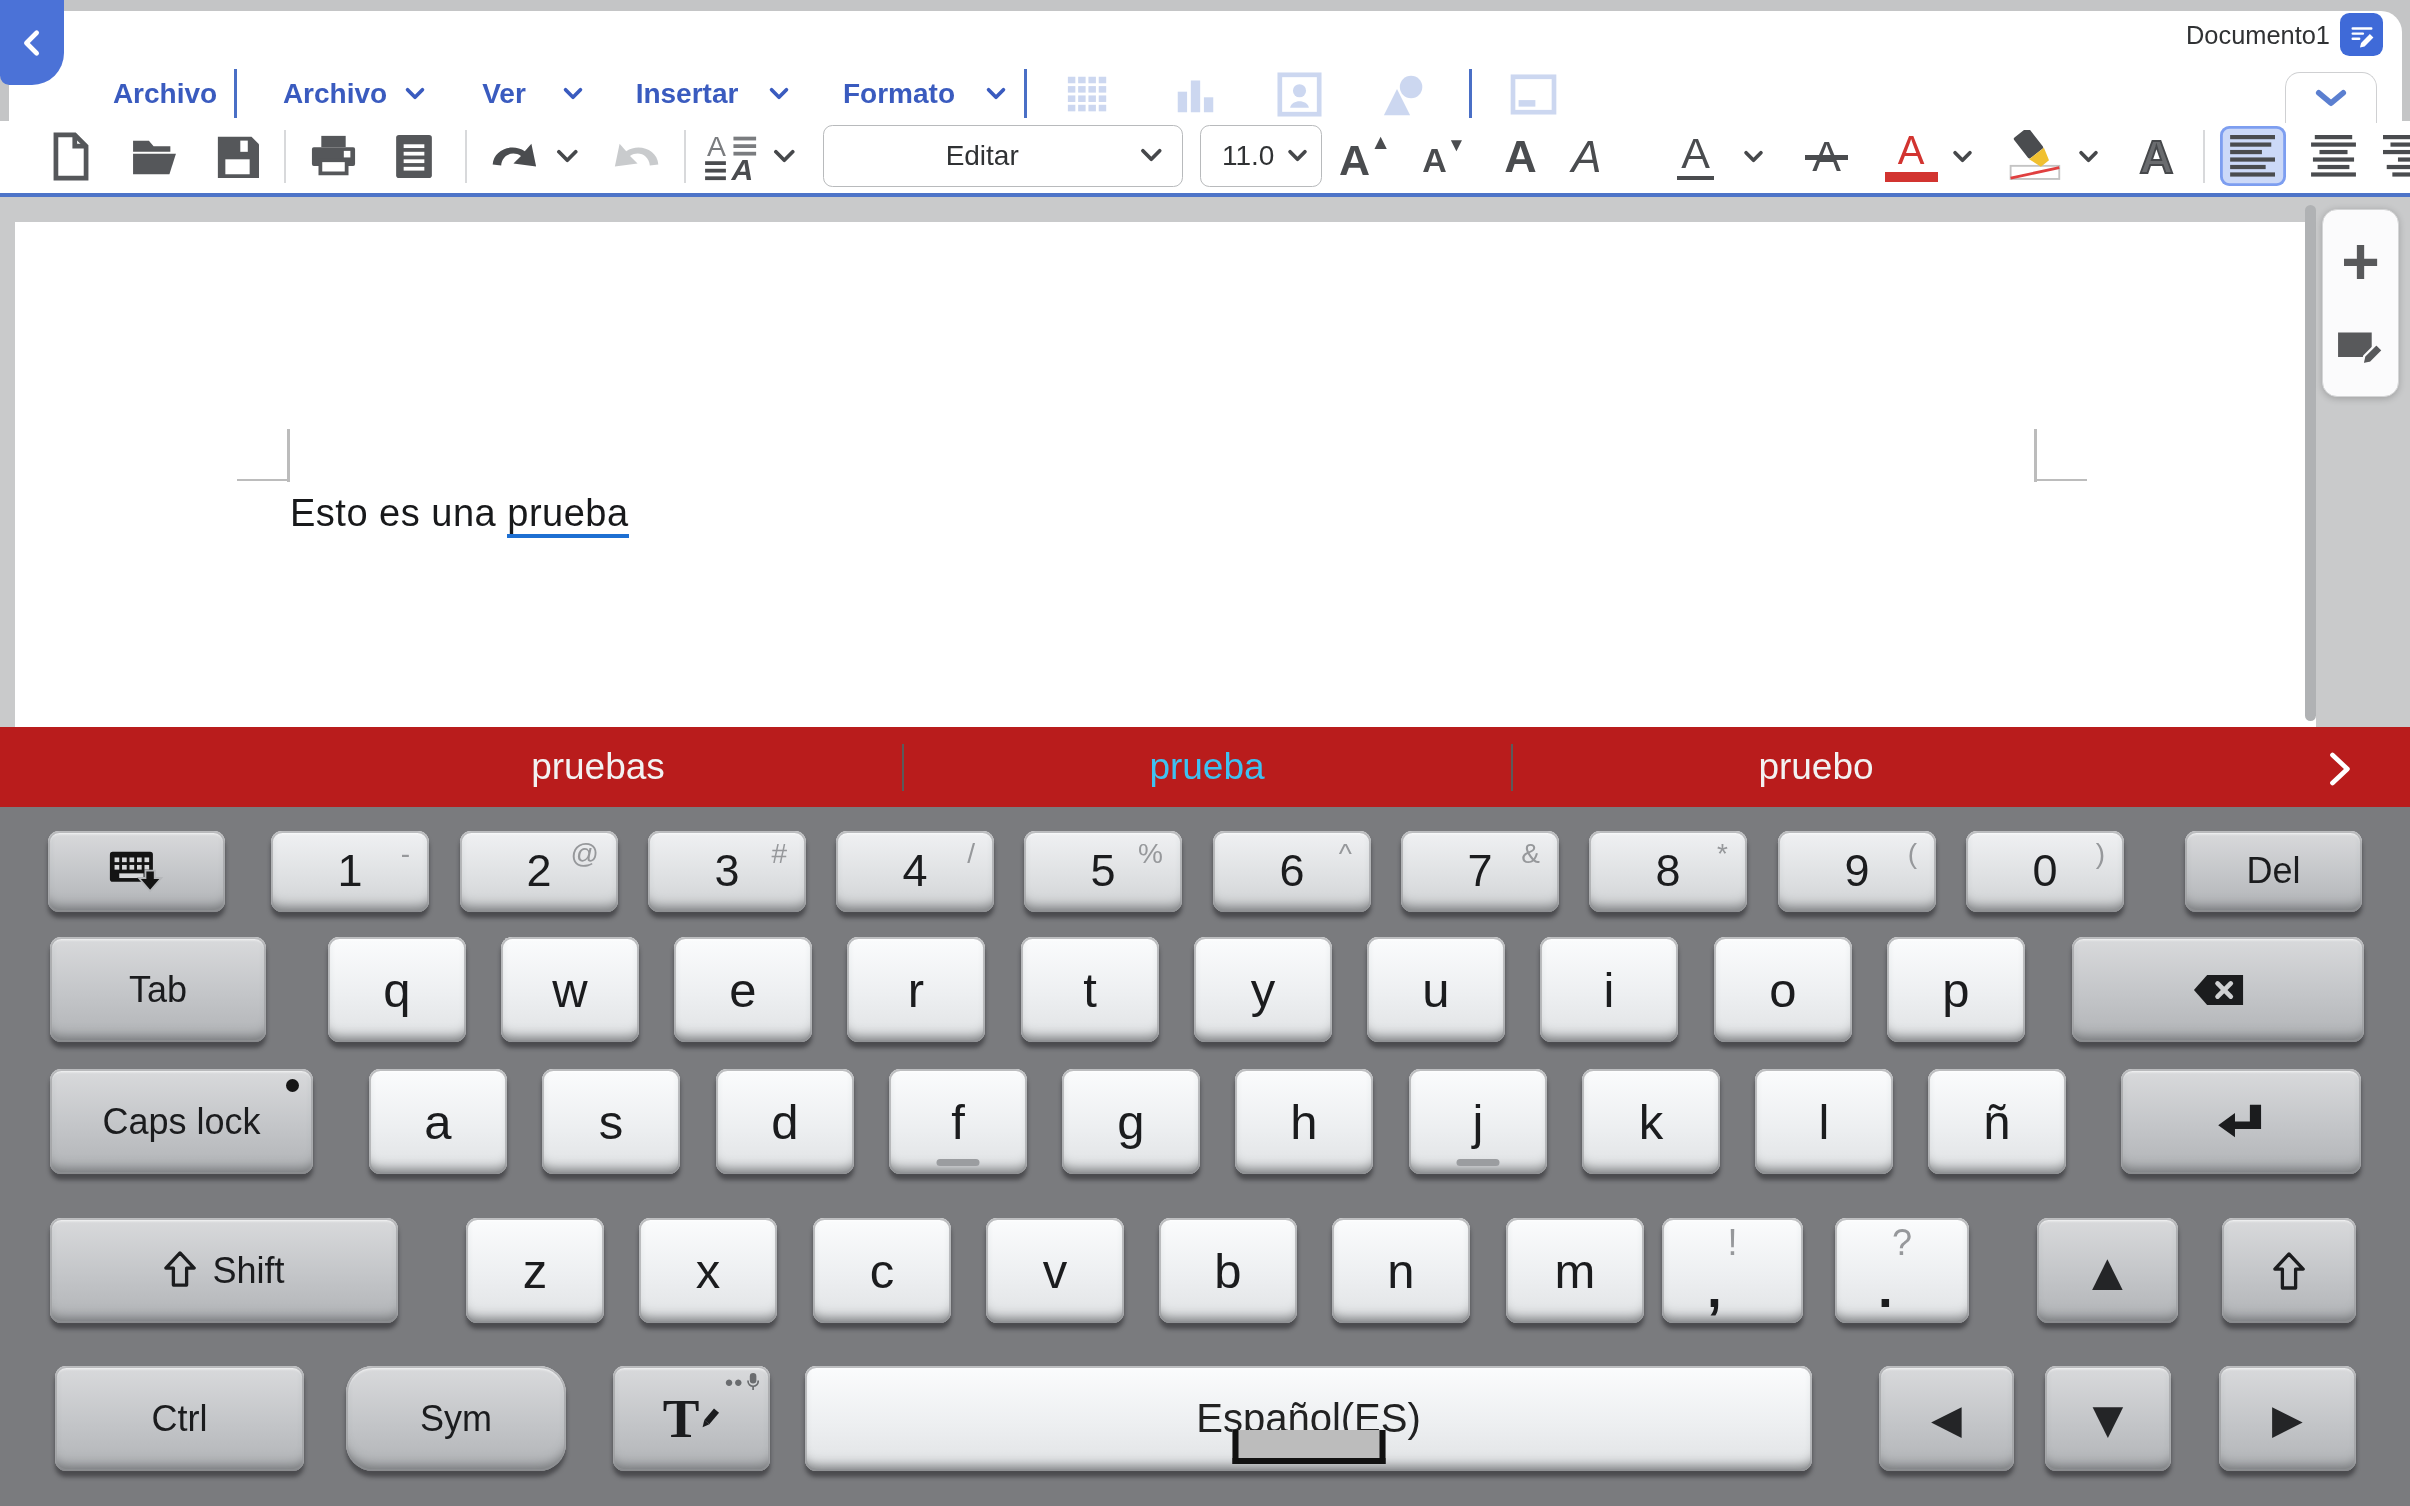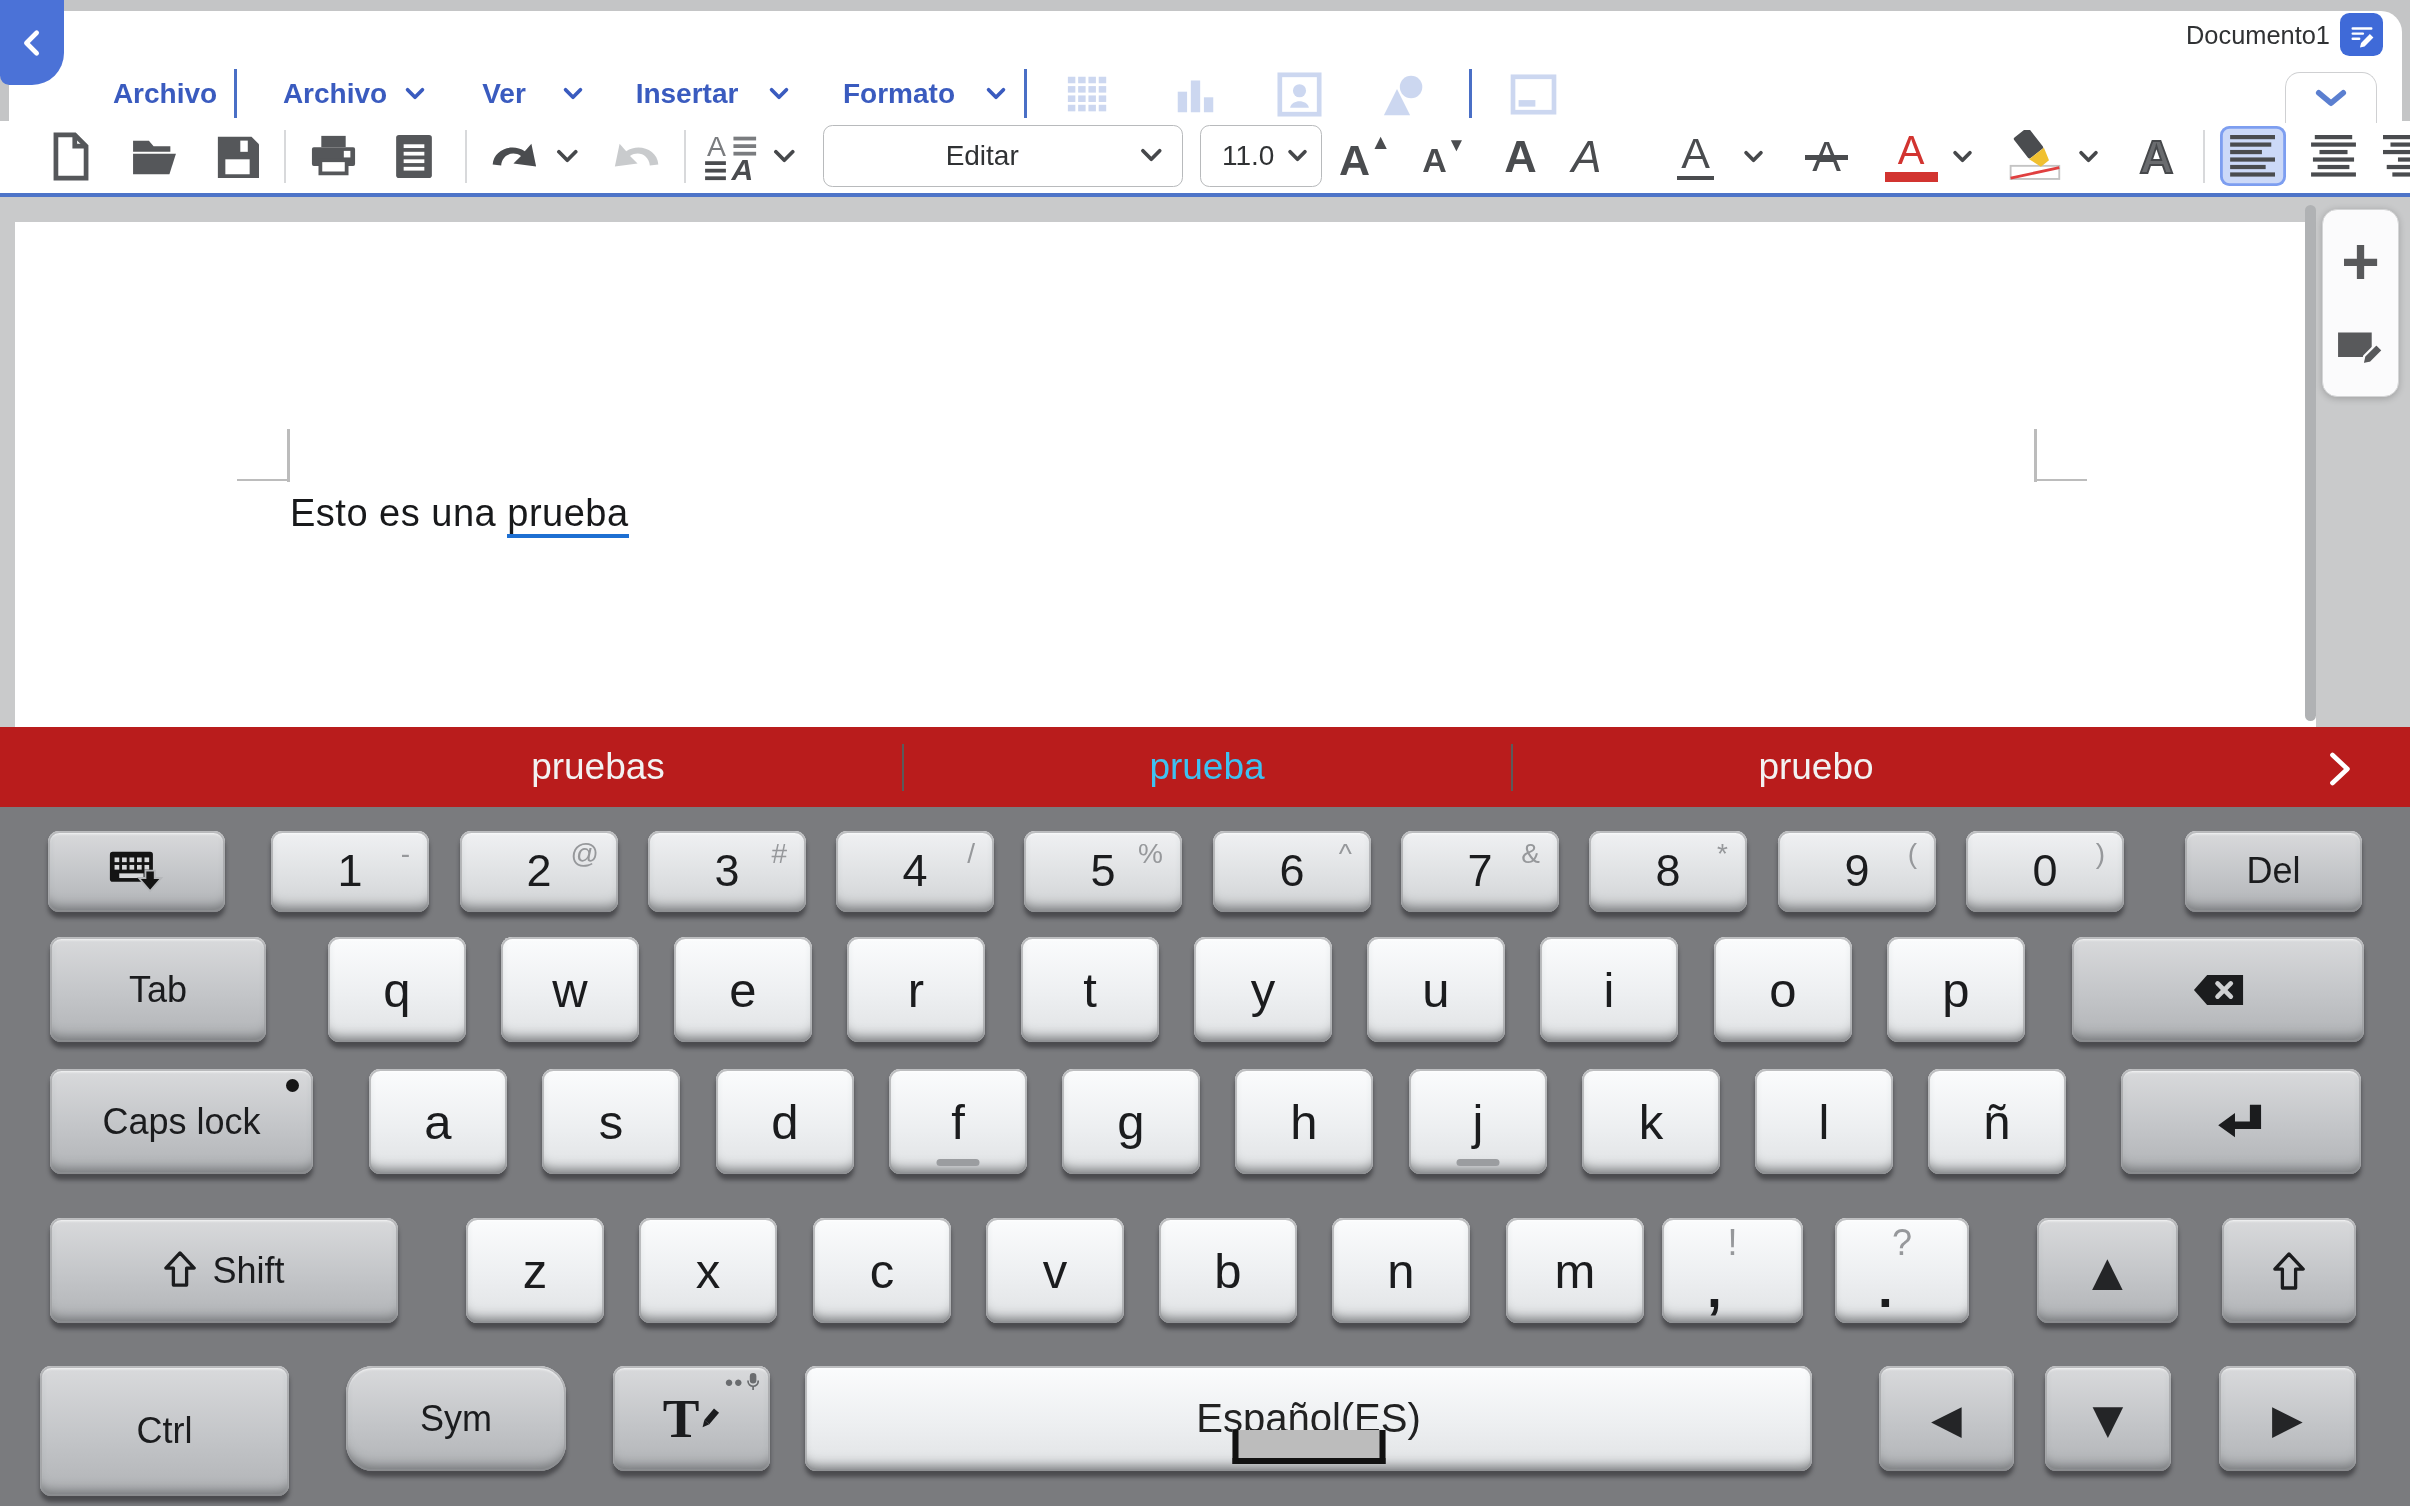--- a/index.html
+++ b/index.html
@@ -415,21 +415,21 @@
       <span class="punct-sup">?</span>
     </div>
     <div class="key k-dark" style="left: 2037px; top: 411px; width: 141px; height: 105px;">
       <span class="arrow-glyph">▲</span>
     </div>
     <div class="key k-dark" style="left: 2222px; top: 411px; width: 134px; height: 105px;">
       <svg width="34" height="40" viewBox="0 0 36 42">
         <path d="M18 3l15 16h-8v20H11V19H3z" fill="none" stroke="#1b1c1e" stroke-width="3.5" stroke-linejoin="round"></path>
       </svg>
     </div>
-    <div class="key k-dark k-label" style="left: 40px; top: 559px; width: 249px; height: 130px;">
+    <div class="key k-dark k-label" style="left: 55px; top: 559px; width: 249px; height: 105px;">
       <span>Ctrl</span>
     </div>
     <div class="key k-dark k-label" style="left: 346px; top: 559px; width: 220px; height: 105px; border-radius: 27px;">
       <span>Sym</span>
     </div>
     <div class="key k-dark" style="left: 613px; top: 559px; width: 157px; height: 105px;">
       <span class="t-serif">T</span>
    <svg width="21" height="24.5" viewBox="0 0 22 26">
         <g transform="rotate(40 11 13)">
           <rect x="8" y="2" width="7" height="16" fill="#1b1c1e"></rect>

